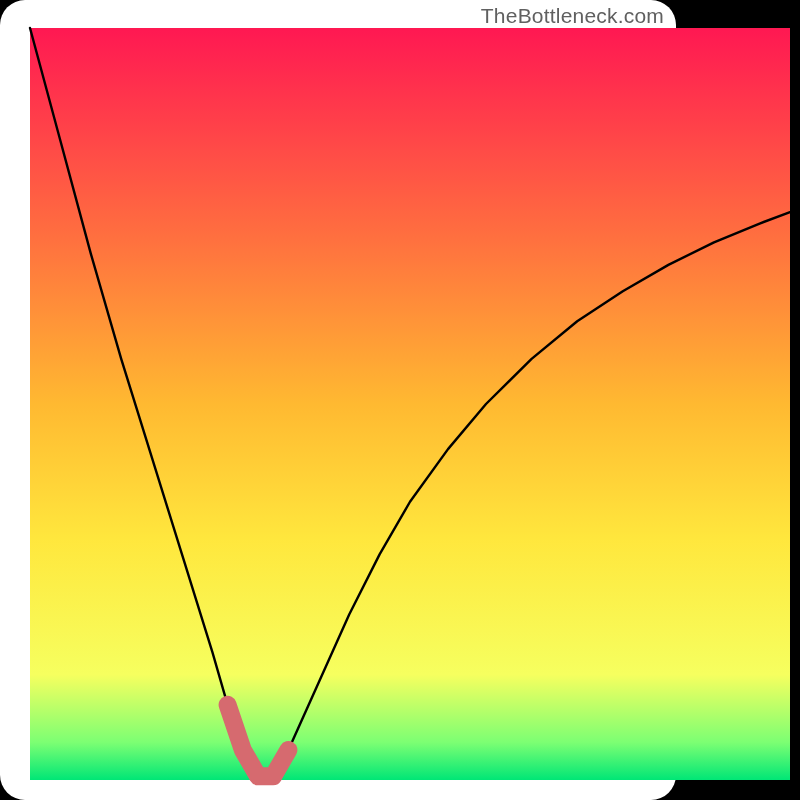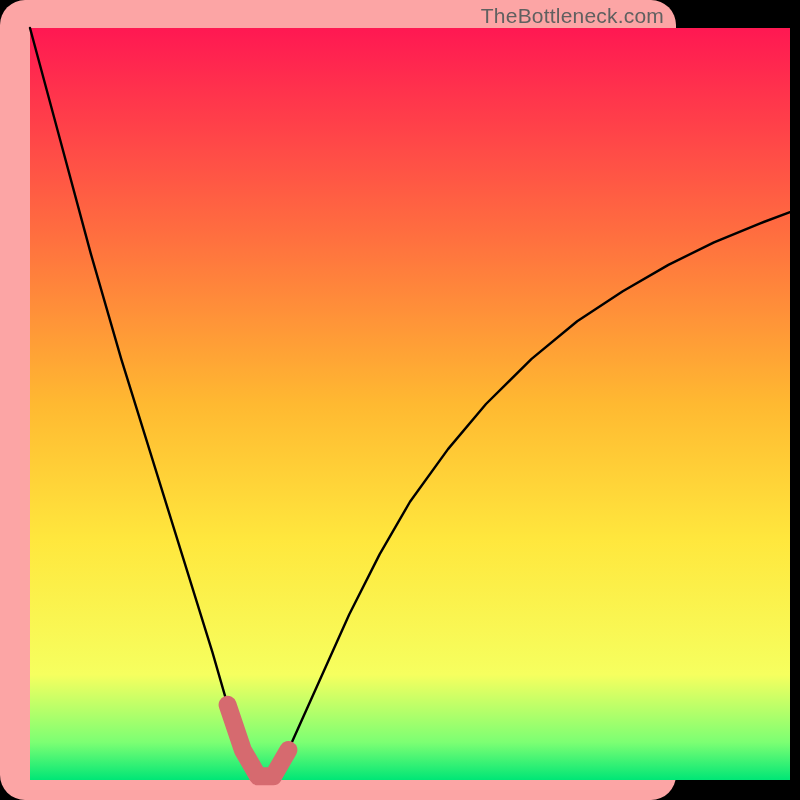--- a/index.html
+++ b/index.html
@@ -8,21 +8,21 @@
     width: 800px;
     height: 800px;
     background: #000000;
     overflow: hidden;
     font-family: Arial, Helvetica, sans-serif;
   }
   .stage {
     position: relative;
     width: 676px;
     height: 800px;
-    background: #fca5a5;
+    background: #ffffff;
     border-radius: 25px;
   }
   .watermark {
     position: absolute;
     top: 4px;
     right: 12px;
     color: #606060;
     font-size: 21px;
     font-weight: 500;
     letter-spacing: 0.2px;

